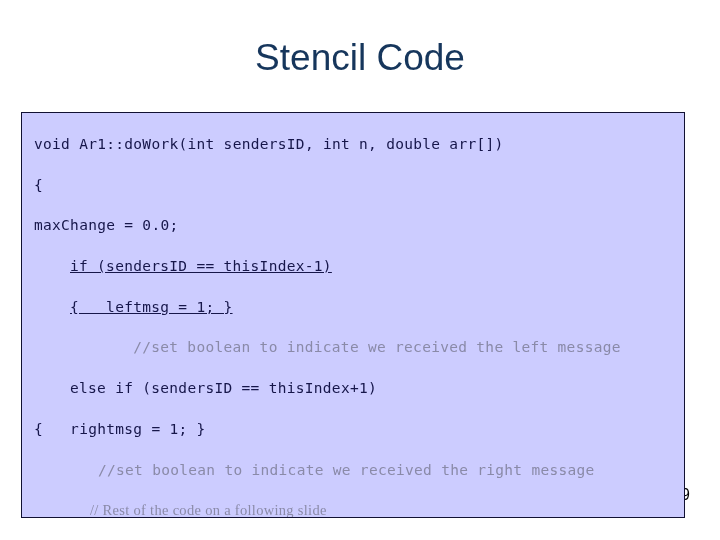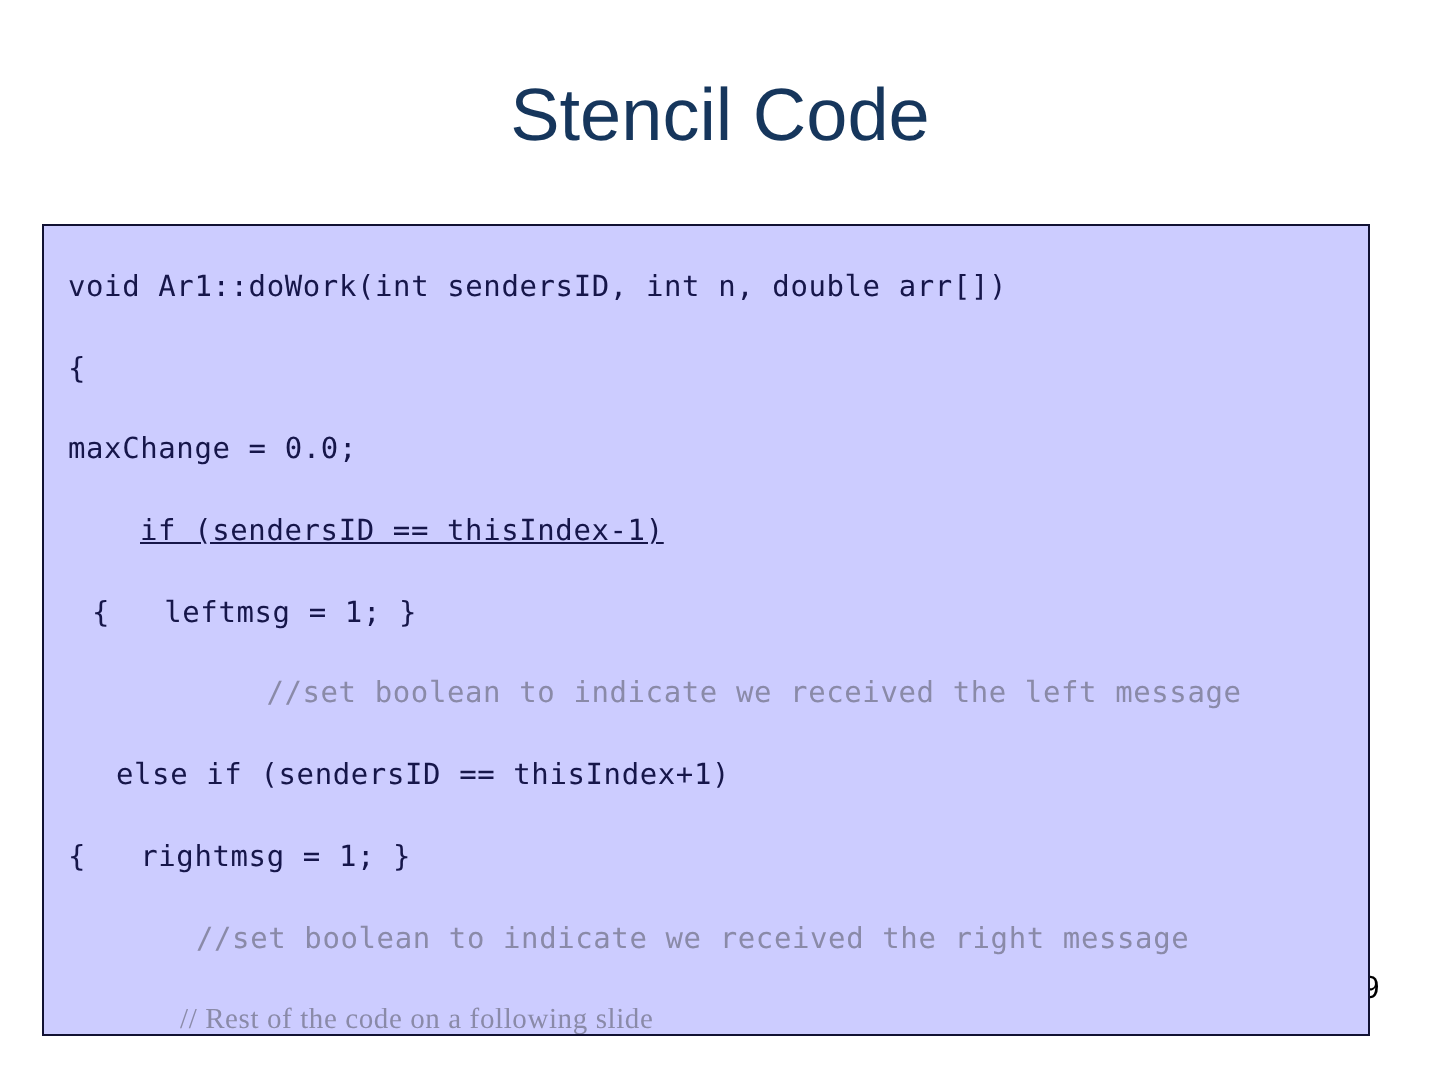--- a/index.html
+++ b/index.html
@@ -94,23 +94,23 @@
   <div id="slide-title">Stencil Code</div>
 
   <div id="page-number">39</div>
 
   <div id="code-box">
     <div id="code-lines">
         <div class="code-line" style="padding-left: 12px;">void Ar1::doWork(int sendersID, int n, double arr[])</div>
         <div class="code-line" style="padding-left: 12px;">{</div>
         <div class="code-line" style="">maxChange = 0.0;</div>
         <div class="code-line" style="padding-left: 48px; text-decoration: underline;">if (sendersID == thisIndex-1)</div>
-        <div class="code-line" style="padding-left: 24px;">{   leftmsg = 1; }</div>
+        <div class="code-line" style="padding-left: 48px; text-decoration: underline;">{   leftmsg = 1; }</div>
         <div class="code-line comment" style="padding-left: 48px; text-align: center;">//set boolean to indicate we received the left message</div>
-        <div class="code-line" style="padding-left: 36px;">else if (sendersID == thisIndex+1)</div>
+        <div class="code-line" style="padding-left: 48px;">else if (sendersID == thisIndex+1)</div>
         <div class="code-line" style="">{   rightmsg = 1; }</div>
         <div class="code-line comment" style="padding-left: 76px;">//set boolean to indicate we received the right message</div>
         <div class="code-line comment" style="padding-left: 68px; font-family: Liberation Serif, serif;">// Rest of the code on a following slide</div>
         <div class="code-line ellipsis" style="padding-left: 48px;">…</div>
         <div class="code-line" style="padding-left: 12px;">}</div>
       </div>
   </div>
 
 </div>
 

